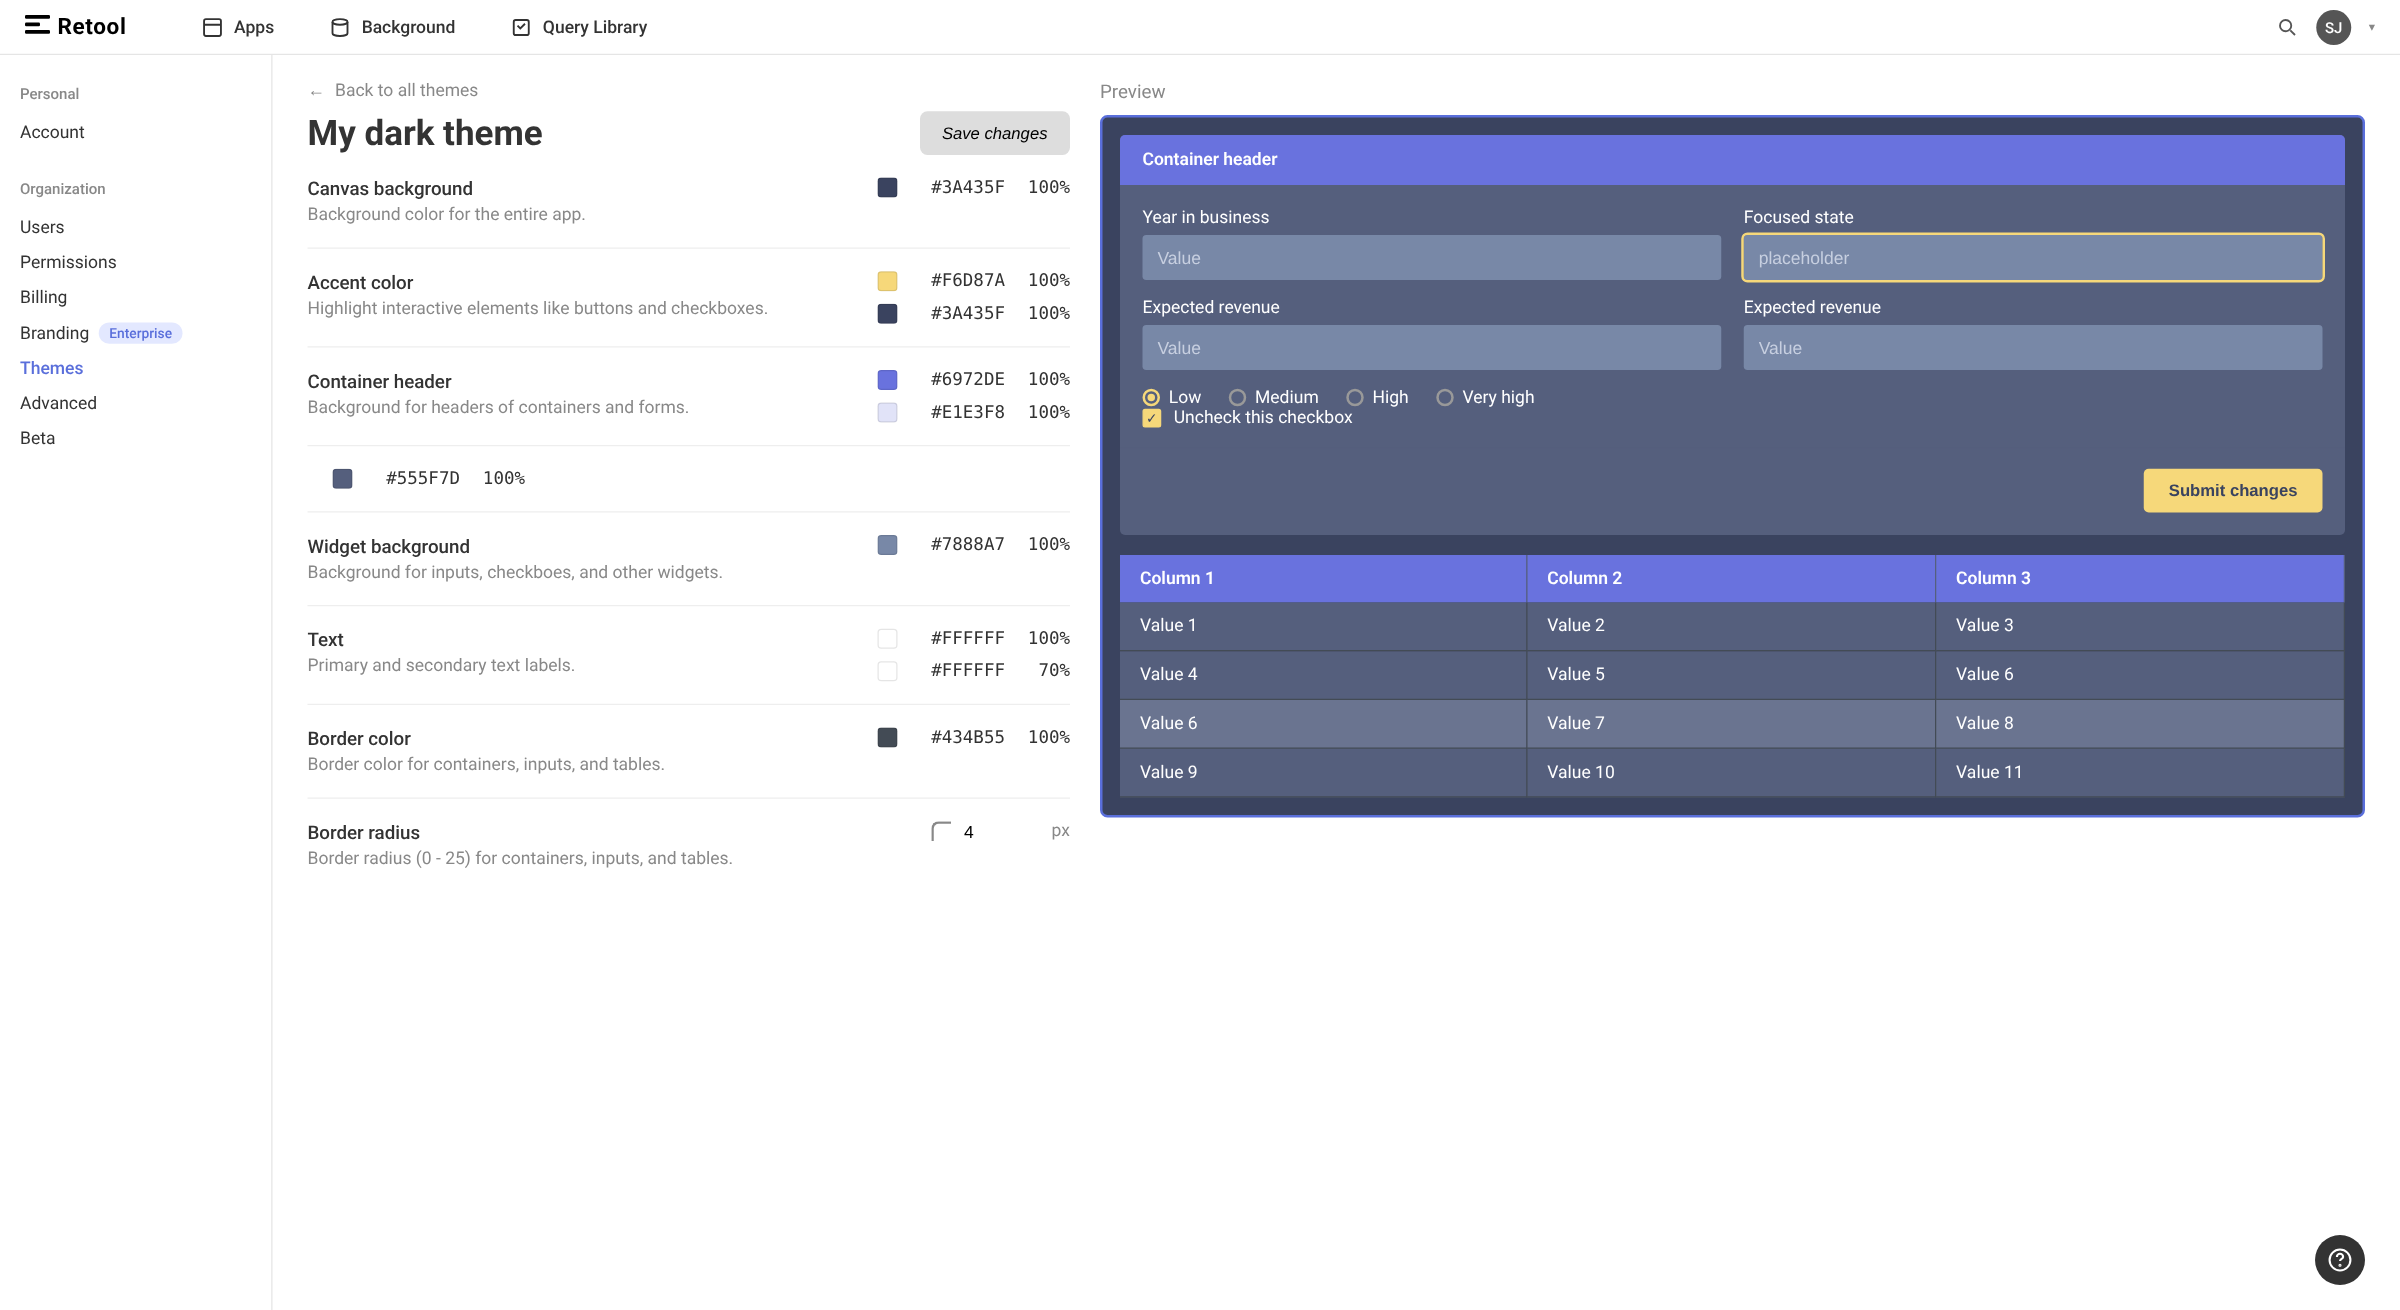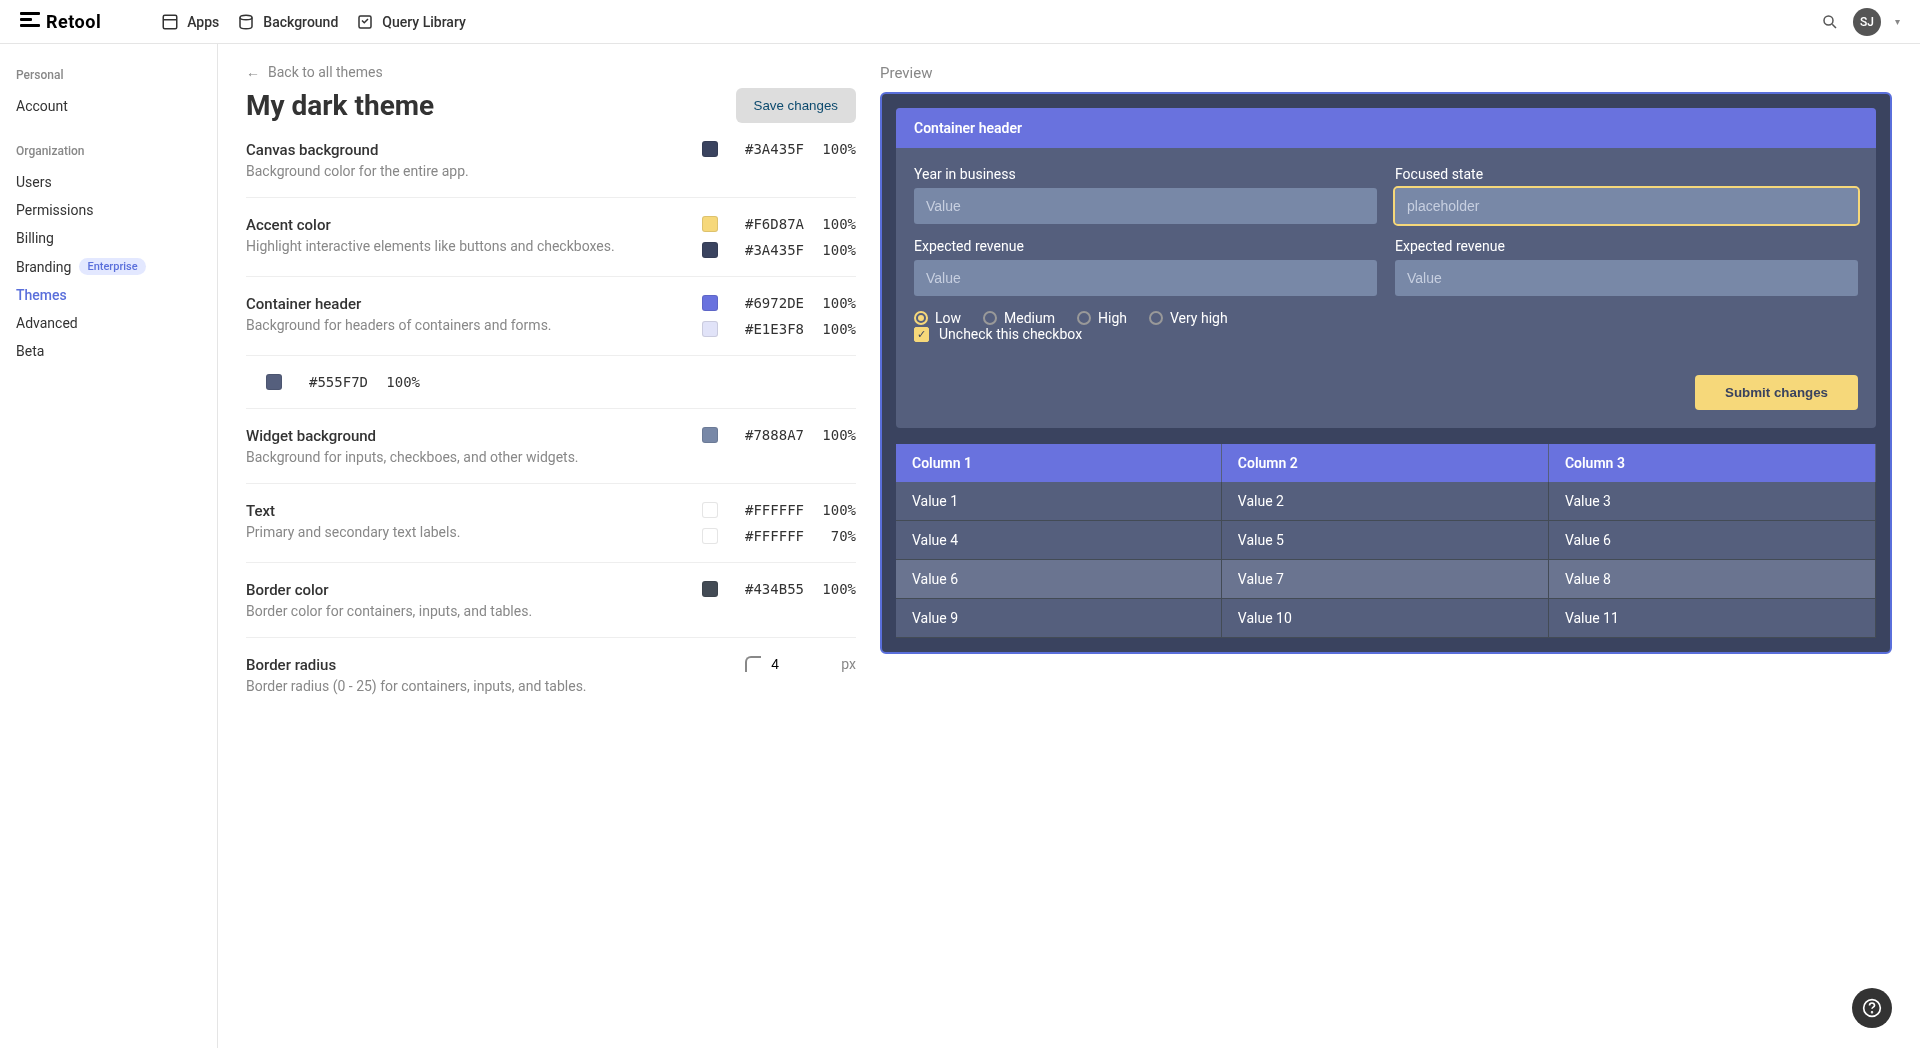--- a/index.html
+++ b/index.html
@@ -2,40 +2,40 @@
 <html><head>
 <meta charset="utf-8">
 <style>
 * { box-sizing: border-box; margin: 0; padding: 0; }
 body { font-family: -apple-system, BlinkMacSystemFont, "Segoe UI", Roboto, sans-serif; font-size: 14px; color: #333; background: #fff; }
 .topbar { display: flex; align-items: center; padding: 0 20px; height: 44px; border-bottom: 1px solid #e5e5e5; }
 .logo { display: flex; align-items: center; font-weight: 700; font-size: 18px; color: #000; letter-spacing: 0.5px; }
 .logo-icon { width: 20px; height: 20px; margin-right: 6px; display: inline-flex; flex-direction: column; gap: 3px; }
 .logo-icon span { display: block; height: 3px; background: #000; border-radius: 1px; }
 .logo-icon span:nth-child(2) { width: 60%; }
-.nav { display: flex; gap: 18px; margin-left: 60px; }
+.nav { display: flex; gap: 44px; margin-left: 60px; }
 .nav-item { display: flex; align-items: center; gap: 8px; color: #333; cursor: pointer; font-weight: 500; }
 .nav-icon { width: 18px; height: 18px; display: flex; align-items: center; justify-content: center; }
 .topbar-right { margin-left: auto; display: flex; align-items: center; gap: 14px; }
 .search-btn { width: 18px; height: 18px; cursor: pointer; }
 .avatar { width: 28px; height: 28px; border-radius: 50%; background: #555; color: #fff; display: flex; align-items: center; justify-content: center; font-size: 12px; font-weight: 500; }
 .caret { font-size: 10px; color: #888; }
 .layout { display: flex; height: calc(100vh - 44px); }
 .sidebar { width: 218px; border-right: 1px solid #e5e5e5; padding: 24px 16px; flex-shrink: 0; }
 .sidebar-section-label { font-size: 12px; color: #888; margin-bottom: 10px; font-weight: 500; }
 .sidebar-item { padding: 6px 0; cursor: pointer; font-size: 14px; display: flex; align-items: center; gap: 8px; }
 .sidebar-item.active { color: #5a6fdb; font-weight: 500; }
 .sidebar-section { margin-bottom: 24px; }
 .badge { background: #e3e8ff; color: #5a6fdb; font-size: 11px; padding: 2px 8px; border-radius: 10px; font-weight: 500; }
 .main { flex: 1; padding: 20px 28px; overflow: auto; display: flex; gap: 24px; }
 .settings { flex: 1; max-width: 610px; }
 .back-link { color: #888; display: flex; align-items: center; gap: 8px; cursor: pointer; margin-bottom: 8px; }
 .title-row { display: flex; justify-content: space-between; align-items: center; }
 .title { font-size: 28px; font-weight: 700; }
-.save-btn { background: #ddd; color: #0c4a6e; border: none; padding: 10px 18px; border-radius: 6px; font-weight: 500; cursor: pointer; }
+.save-btn { background: #ddd; color: #000000; border: none; padding: 10px 18px; border-radius: 6px; font-weight: 500; cursor: pointer; font-style: italic; }
 .setting-row { border-bottom: 1px solid #eee; padding: 18px 0; display: flex; justify-content: space-between; align-items: flex-start; gap: 20px; }
 .setting-left { flex: 1; }
 .setting-name { font-weight: 500; margin-bottom: 4px; font-size: 15px; }
 .setting-desc { color: #888; font-size: 14px; }
 .setting-values { display: flex; flex-direction: column; gap: 10px; padding-left: 20px; }
 .color-value { display: flex; align-items: center; gap: 10px; font-family: ui-monospace, monospace; font-size: 14px; }
 .swatch { width: 16px; height: 16px; border-radius: 3px; border: 1px solid rgba(0,0,0,0.1); }
 .hex { width: 76px; text-align: right; }
 .opacity { width: 42px; text-align: right; }
 .radius-val { display: flex; align-items: center; gap: 10px; }
@@ -56,21 +56,21 @@
 .p-radio-row { display: flex; gap: 22px; align-items: center; }
 .p-radio { display: flex; align-items: center; gap: 7px; color: #fff; }
 .radio-dot { width: 14px; height: 14px; border-radius: 50%; border: 2px solid #999; display: inline-block; position: relative; }
 .radio-dot.checked { border-color: #f6d87a; }
 .radio-dot.checked::after { content: ""; position: absolute; inset: 2px; background: #f6d87a; border-radius: 50%; }
 .p-check { display: flex; align-items: center; gap: 10px; color: #fff; margin-bottom: 6px; }
 .checkbox { width: 15px; height: 15px; border: 1px solid #999; display: inline-flex; align-items: center; justify-content: center; font-size: 11px; color: #3a435f; border-radius: 2px; }
 .checkbox.checked { background: #f6d87a; border-color: #f6d87a; }
 .p-divider { border-top: 1px solid #555f7d; margin: 16px -18px 16px; }
 .p-submit-row { text-align: right; }
-.p-btn { background: #f6d87a; color: #3a435f; border: none; padding: 10px 30px; font-weight: 600; border-radius: 4px; cursor: pointer; }
+.p-btn { background: #f6d87a; color: #3a435f; border: none; padding: 10px 20px; font-weight: 600; border-radius: 4px; cursor: pointer; }
 .p-toggle-row { display: flex; justify-content: space-between; align-items: center; margin-bottom: 14px; }
 .toggle-wrap { display: flex; align-items: center; gap: 10px; }
 .toggle { width: 30px; height: 17px; background: #f6d87a; border-radius: 10px; position: relative; }
 .toggle::after { content: ""; position: absolute; width: 13px; height: 13px; background: #3a435f; border-radius: 50%; top: 2px; right: 2px; }
 .toggle-label { color: #fff; font-weight: 500; }
 .p-table { width: 100%; border-collapse: collapse; }
 .p-table th { background: #6972de; color: #fff; padding: 11px 16px; text-align: left; font-weight: 600; border-right: 1px solid #555f7d; }
 .p-table td { padding: 11px 16px; color: #fff; border-right: 1px solid #434b55; background: #555f7d; border-bottom: 1px solid #434b55; }
 .p-table tr.hover td { background: #6a7490; }
 .help-btn { position: fixed; bottom: 20px; right: 28px; width: 40px; height: 40px; border-radius: 50%; background: #333; color: #fff; display: flex; align-items: center; justify-content: center; cursor: pointer; font-size: 18px; }

